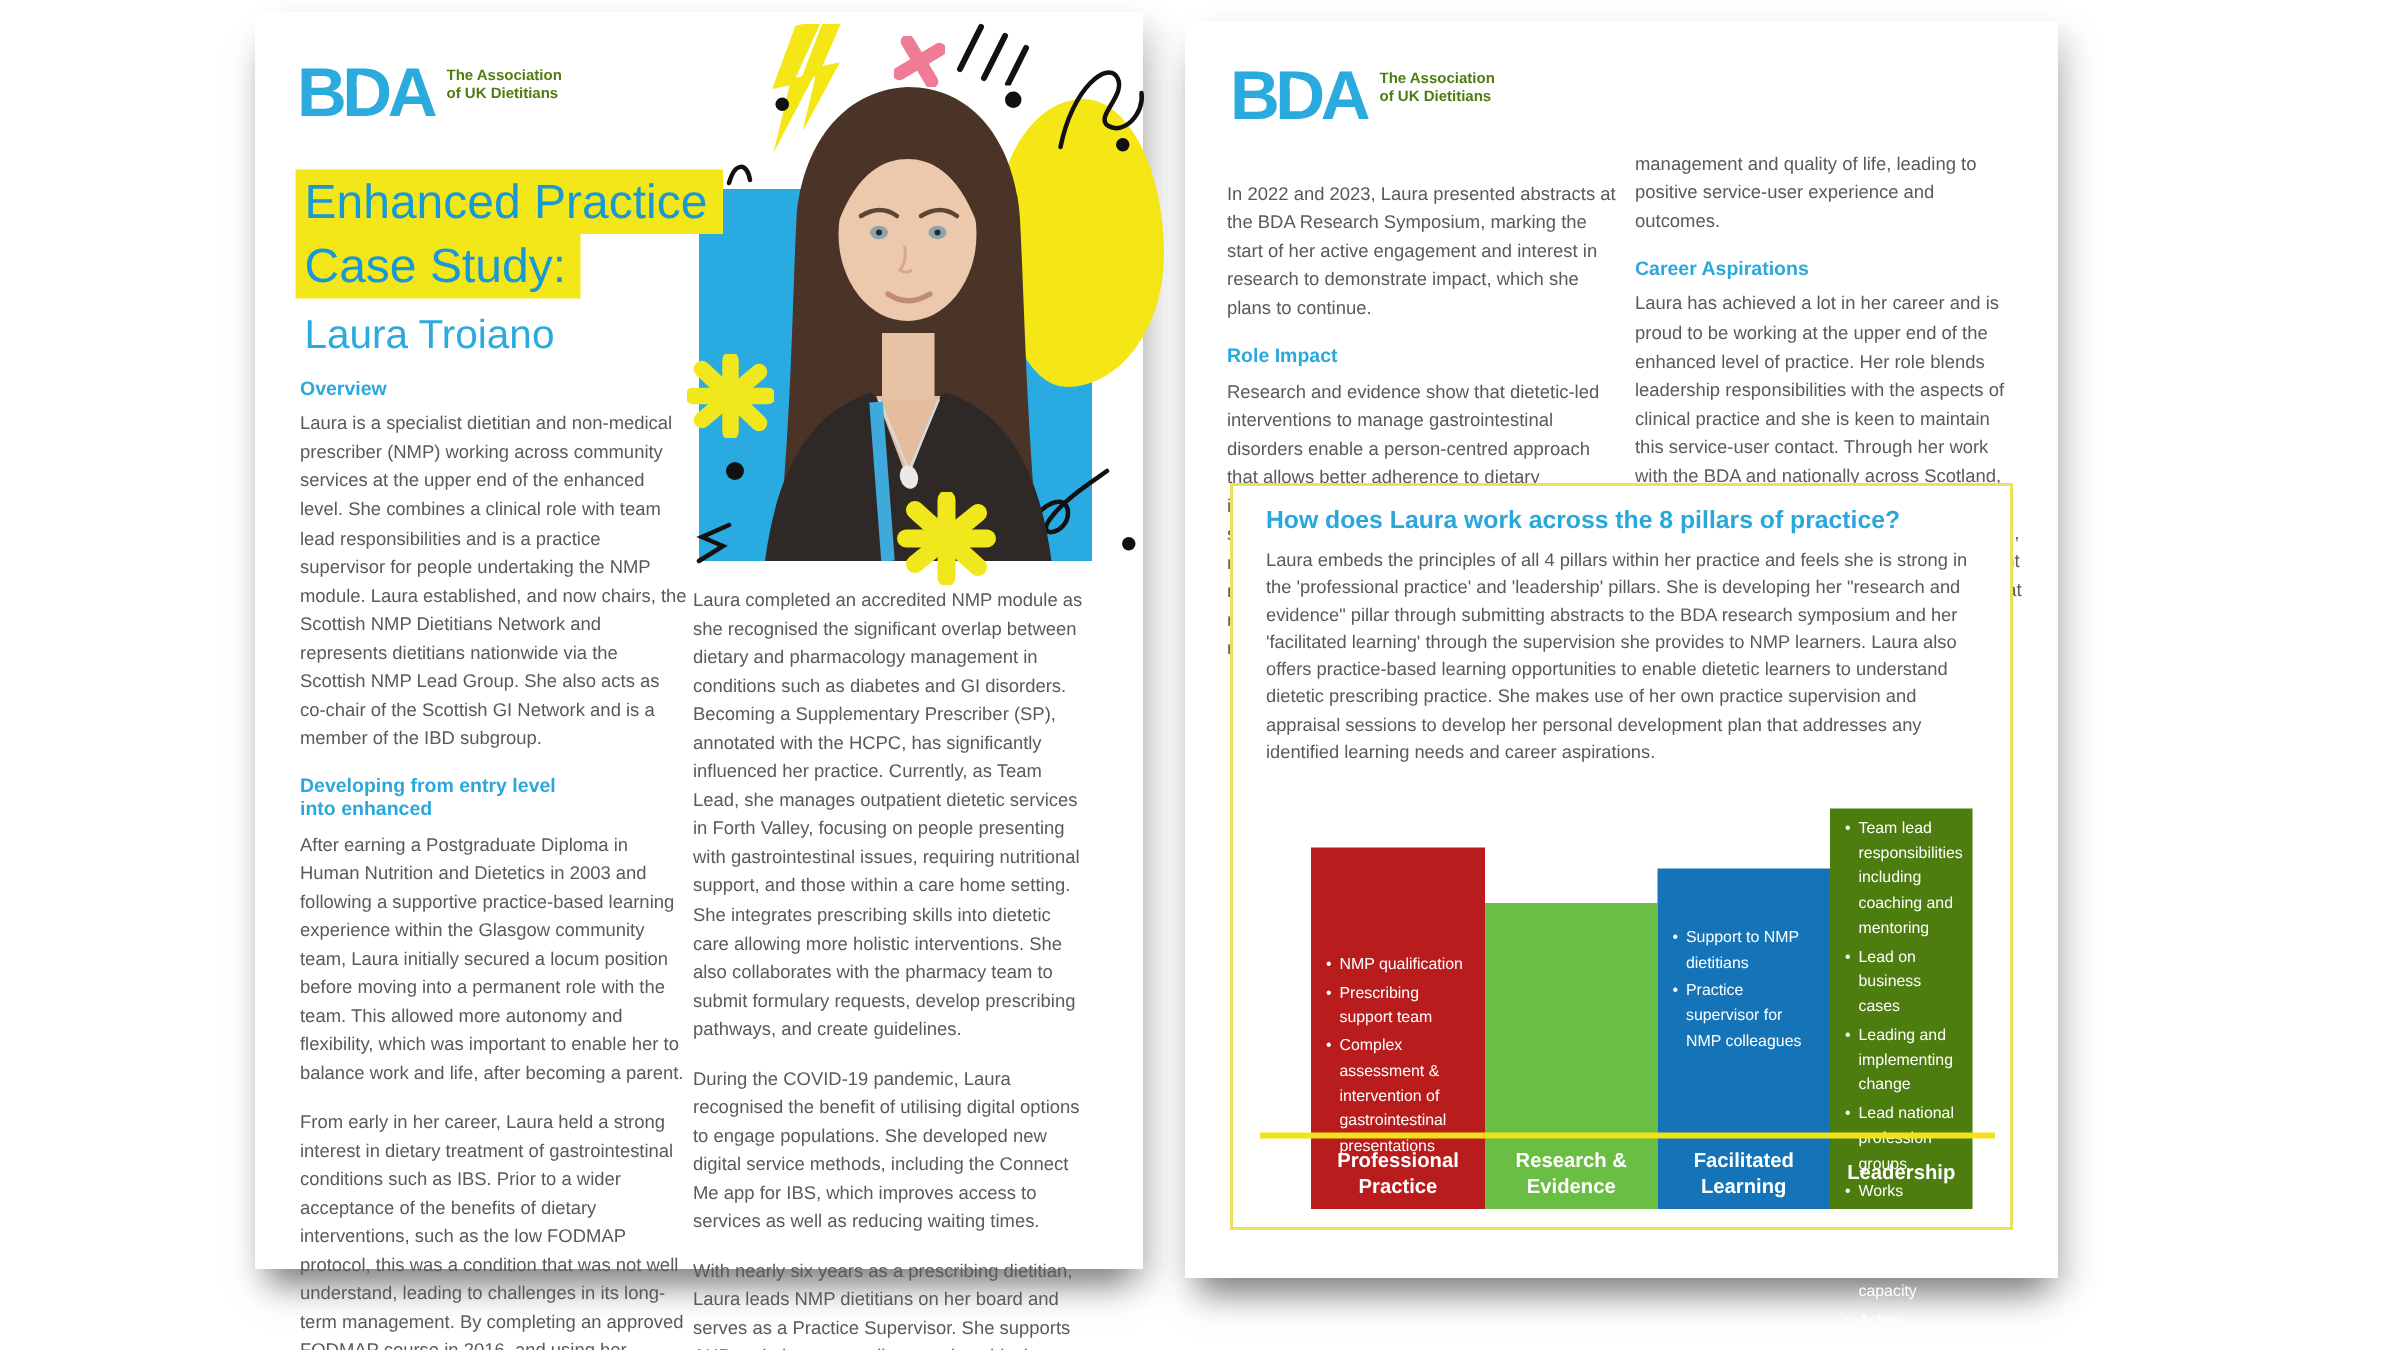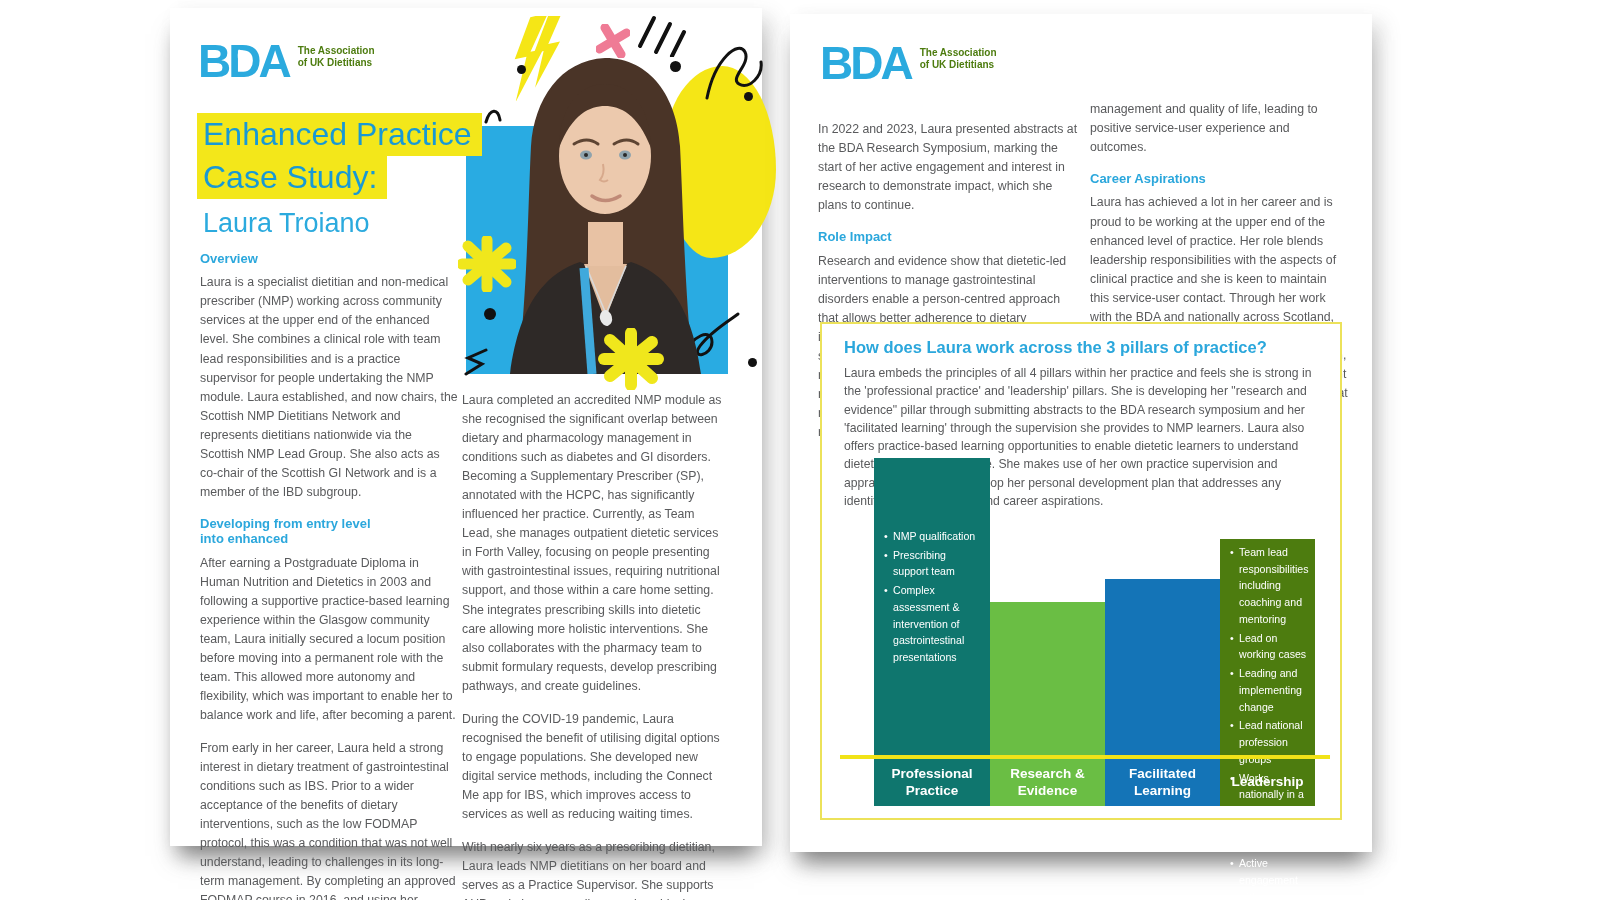--- a/index.html
+++ b/index.html
@@ -197,51 +197,55 @@
       <p>Research and evidence show that dietetic-led interventions to manage gastrointestinal disorders enable a person-centred approach that allows better adherence to dietary interventions. Additionally, incorporating supplementary prescribing capability allows for more integrated care, where dietary and nutritional aspects of treatment can be managed simultaneously with medication. The result is improved symptom</p>
     </div>
 
     <div class="col" style="left:300px;top:86px;width:258px;">
       <p>management and quality of life, leading to positive service-user experience and outcomes.</p>
       <h2 class="sec">Career Aspirations</h2>
       <p>Laura has achieved a lot in her career and is proud to be working at the upper end of the enhanced level of practice. Her role blends leadership responsibilities with the aspects of clinical practice and she is keen to maintain this service-user contact. Through her work with the BDA and nationally across Scotland, she is determined to push for independent prescriber status for the profession. In addition, she is continuing her professional development by taking on a Healthcare Leadership course at University of Stirling, starting in 2025.</p>
     </div>
 
     <div class="pillars-box">
-      <div class="pillars-heading">How does Laura work across the 3 pillars of practice?</div>
+      <div class="pillars-heading">How does Laura work across the 8 pillars of practice?</div>
       <div class="pillars-intro">Laura embeds the principles of all 4 pillars within her practice and feels she is strong in the 'professional practice' and 'leadership' pillars. She is developing her "research and evidence" pillar through submitting abstracts to the BDA research symposium and her 'facilitated learning' through the supervision she provides to NMP learners. Laura also offers practice-based learning opportunities to enable dietetic learners to understand dietetic prescribing practice. She makes use of her own practice supervision and appraisal sessions to develop her personal development plan that addresses any identified learning needs and career aspirations.</div>
 
       <div class="chart">
-        <div class="bar b1" style="width: 116px; height: 348px; background: #0f766e;">
+        <div class="bar b1" style="width: 116px; height: 241px; background: #b91c1c;">
           <ul>
             <li>NMP qualification</li>
             <li>Prescribing support team</li>
             <li>Complex assessment &amp; intervention of gastrointestinal presentations</li>
           </ul>
           <div class="bar-label">
             <span>Professional</span>
             <span>Practice</span>
           </div>
         </div>
         <div class="bar b2" style="width: 115px; height: 204px; background: rgb(106, 190, 68);">
           <div class="bar-label">
             <span>Research &amp;</span>
             <span>Evidence</span>
           </div>
         </div>
         <div class="bar b3" style="width: 115px; height: 227px; background: rgb(20, 116, 183);">
+          <ul>
+            <li>Support to NMP dietitians</li>
+            <li>Practice supervisor for NMP colleagues</li>
+          </ul>
           <div class="bar-label">
             <span>Facilitated</span>
             <span>Learning</span>
           </div>
         </div>
         <div class="bar b4" style="width: 95px; height: 267px; background: #4d7c0f;">
           <ul>
             <li>Team lead responsibilities including coaching and mentoring</li>
-            <li>Lead on working cases</li>
+            <li>Lead on business cases</li>
             <li>Leading and implementing change</li>
             <li>Lead national profession groups</li>
             <li>Works nationally in a multi-professional capacity</li>
             <li>Active engagement with prescribing specialist group</li>
           </ul>
           <div class="bar-label">
             <span>Leadership</span>
           </div>
         </div>
       </div>

